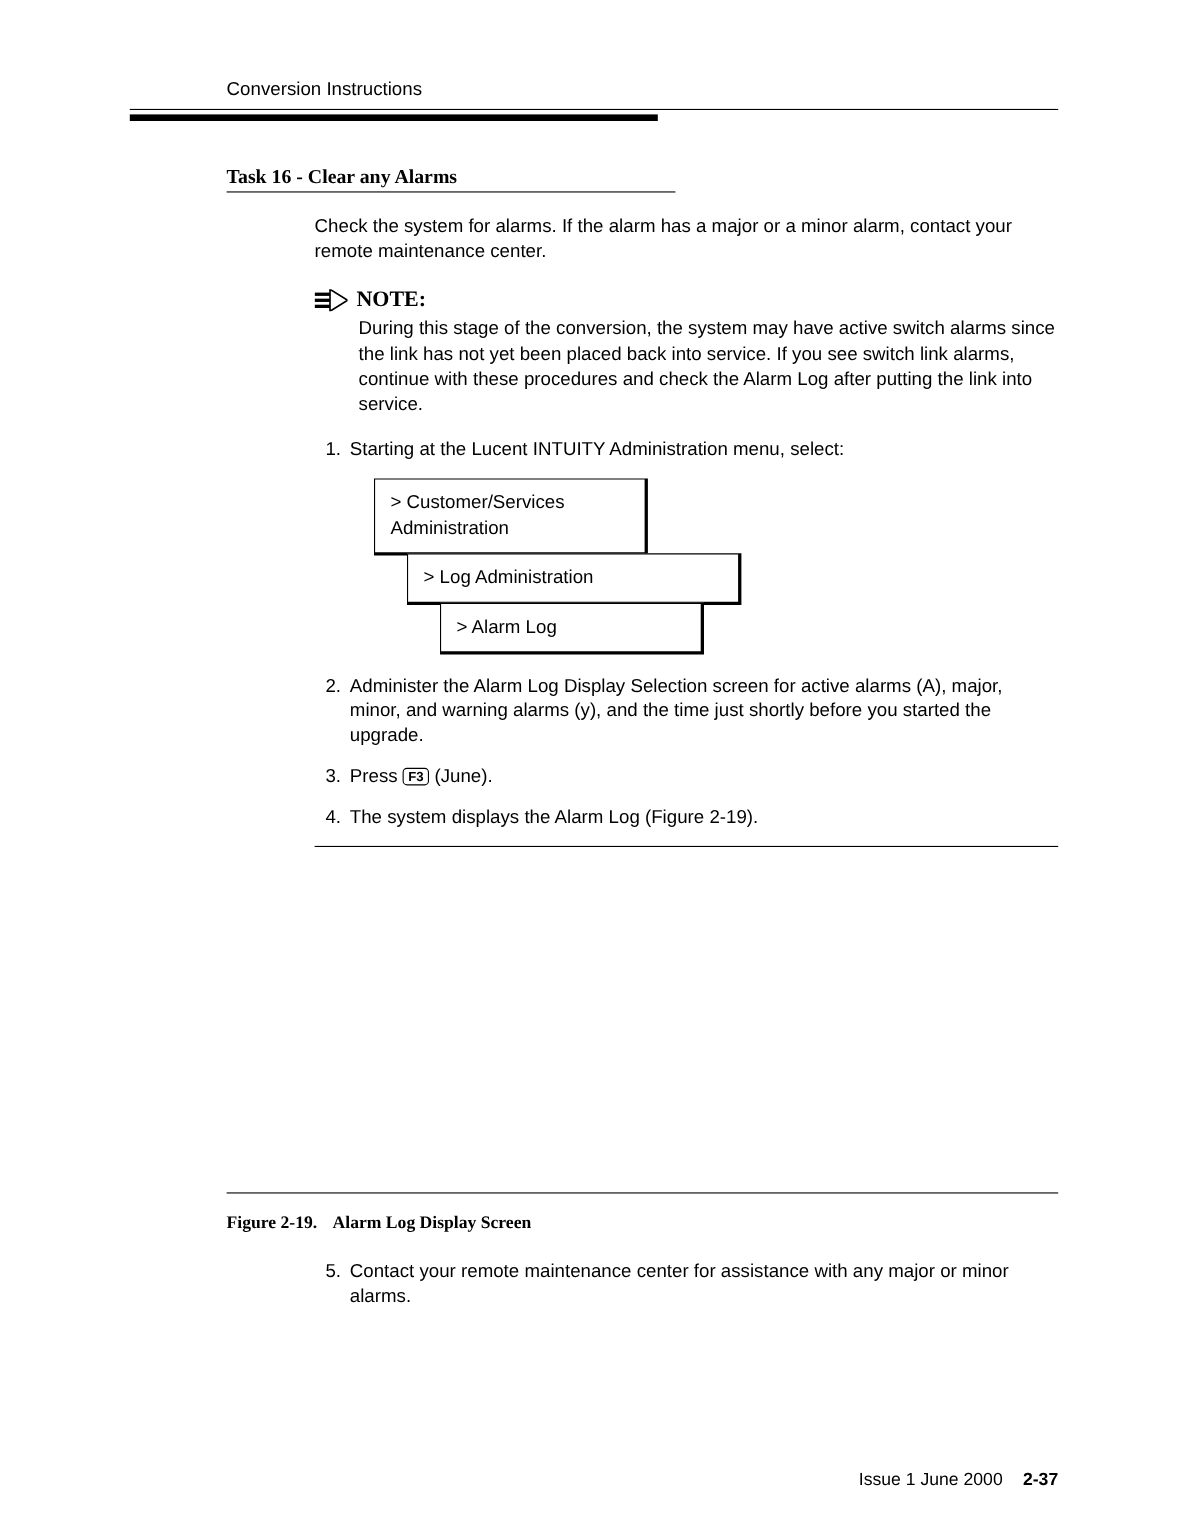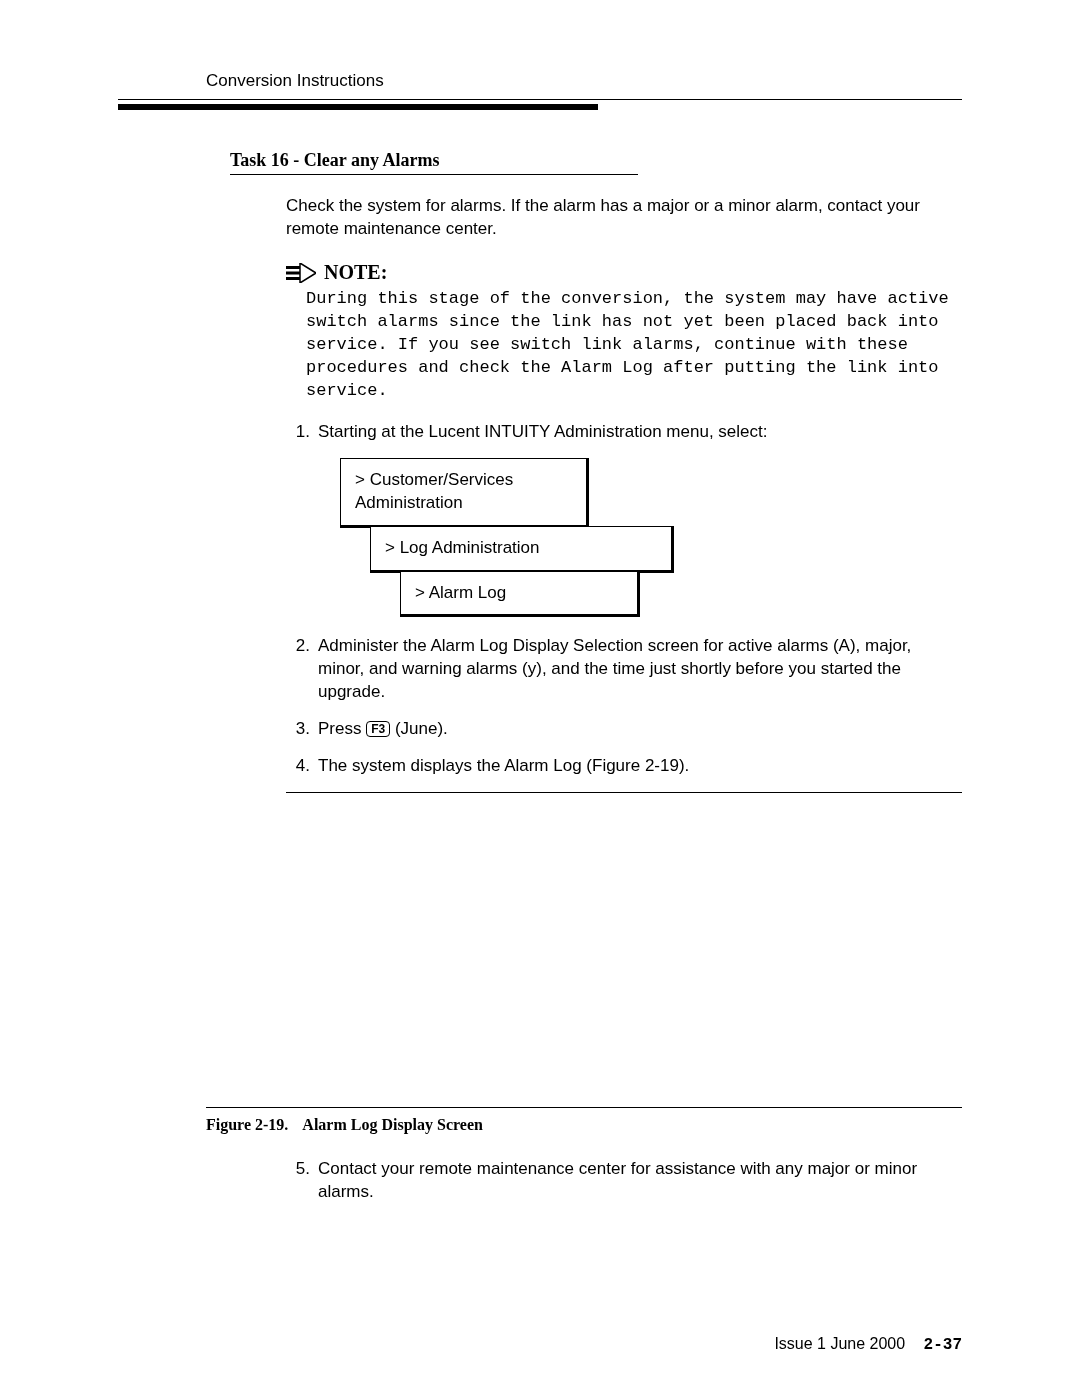--- a/index.html
+++ b/index.html
@@ -25,37 +25,37 @@
     .header-thick {
       width: 480px;
       height: 6px;
       background: #000;
       margin-bottom: 38px;
     }
     .task-heading {
       font-family: "Book Antiqua", Palatino, Georgia, serif;
       font-weight: bold;
       font-size: 18px;
-      margin-left: 112px;
+      margin-left: 88px;
       padding-bottom: 2px;
       border-bottom: 1px solid #000;
       width: 408px;
       margin-bottom: 20px;
     }
     .content { margin-left: 168px; }
     .para { margin-bottom: 18px; }
     .note-block { margin-bottom: 18px; }
     .note-head { display: flex; align-items: center; gap: 8px; margin-bottom: 2px; }
     .note-icon { width: 30px; height: 20px; }
     .note-label {
       font-family: "Book Antiqua", Palatino, Georgia, serif;
       font-weight: bold;
       font-size: 20px;
     }
-    .note-body { margin-left: 20px; font-family: Liberation Mono, monospace; }
+    .note-body { margin-left: 40px; }
     .ol-row { display: flex; margin-bottom: 14px; }
     .ol-num { width: 24px; flex-shrink: 0; text-align: right; margin-right: 8px; }
     .ol-body { flex: 1; }
     .menu-stack { margin: 14px 0 18px 54px; }
     .menu-box {
       border-top: 1px solid #000;
       border-left: 1px solid #000;
       border-right: 3px solid #000;
       border-bottom: 3px solid #000;
       background: #fff;
@@ -80,34 +80,34 @@
       font-family: Arial, sans-serif;
       font-weight: bold;
     }
     .hr-solid { border: none; border-top: 1px solid #000; margin: 14px 0 0 0; }
     .figure-area { height: 310px; }
     .figure-caption {
       font-family: "Book Antiqua", Palatino, Georgia, serif;
       font-weight: bold;
       font-size: 16px;
       border-top: 1px solid #000;
-      padding-top: 6px;
+      padding-top: 16px;
       margin-top: 4px;
       margin-left: 88px;
       margin-bottom: 22px;
     }
     .figure-caption .cap-label { margin-right: 14px; }
     .footer {
       position: absolute;
       bottom: 40px;
       right: 118px;
       font-size: 16px;
     }
     .footer .pagenum {
-      font-family: Liberation Mono, monospace;
+      font-family: Liberation Sans, sans-serif;
       font-weight: bold;
       margin-left: 14px;
     }
   </style>
 </head>
 <body>
 
 <div class="header-label">Conversion Instructions</div>
 <div class="header-rule"></div>
 <div class="header-thick"></div>

